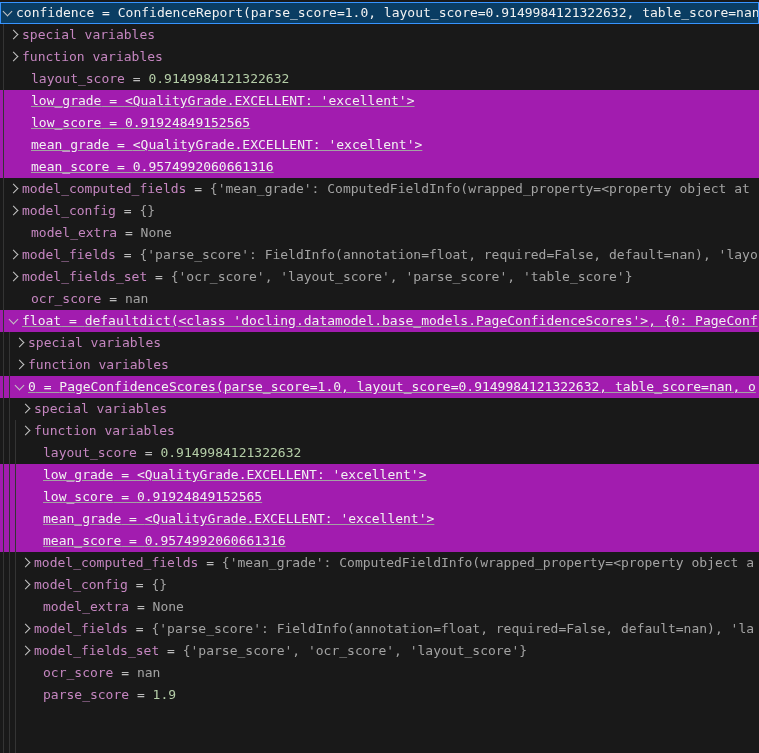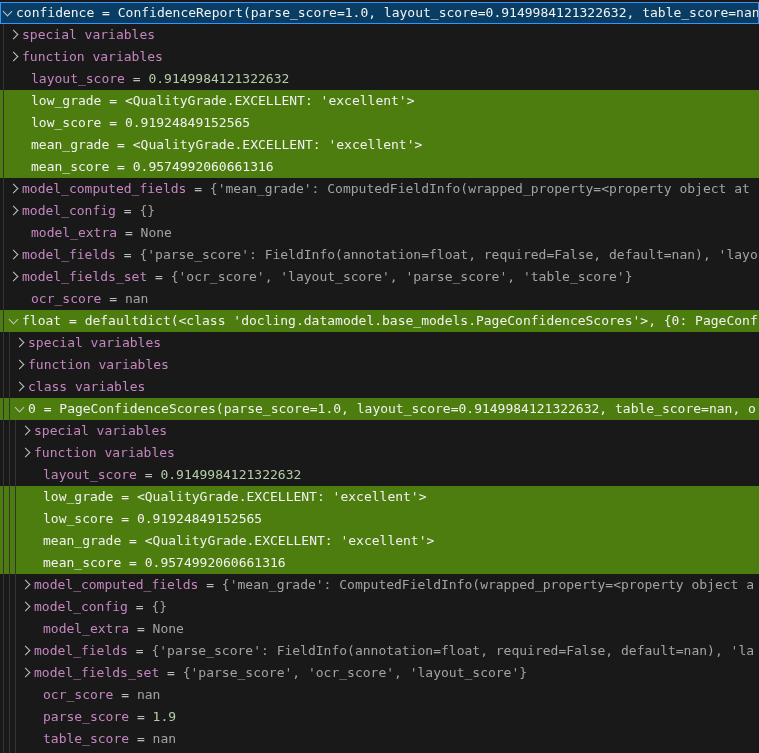--- a/index.html
+++ b/index.html
@@ -13,21 +13,21 @@
     box-sizing:border-box;
     padding-top:2px;
   }
   .row{
     position:relative;
     height:22px;line-height:22px;
     white-space:pre;overflow:hidden;
     color:#a3a3a3;
     cursor:pointer;
   }
-  .row.sel{background:#4d7c0f;}
+  .row.sel{background:#a21caf;text-decoration:underline;}
   .row.focus{background:#0a3d63;outline:1px solid #3794ff;outline-offset:-1px;}
   .name{color:#c586c0;margin-top:44px;}
   .eq{color:#bdbdbd;}
   .val.v-num{color:#b5cea8;text-align:center;}
   .val.v-obj{color:#a3a3a3;}
   .row.sel .name,.row.sel .eq,.row.sel .val,
   .row.focus .name,.row.focus .eq,.row.focus .val{color:#f2f2f2;}
   .chev{
     position:absolute;
     width:7px;height:7px;
@@ -54,33 +54,31 @@
     <div class="row sel"><span class="name" style="margin-left: 31px;">mean_score</span><span class="eq"> = </span><span class="val v-num">0.9574992060661316</span></div>
     <div class="row"><span class="chev right" style="left: 10px;"></span><span class="name" style="margin-left: 22px;">model_computed_fields</span><span class="eq"> = </span><span class="val v-obj">{'mean_grade': ComputedFieldInfo(wrapped_property=&lt;property object at</span></div>
     <div class="row"><span class="chev right" style="left: 10px;"></span><span class="name" style="margin-left: 22px;">model_config</span><span class="eq"> = </span><span class="val v-obj">{}</span></div>
     <div class="row"><span class="name" style="margin-left: 31px;">model_extra</span><span class="eq"> = </span><span class="val v-obj">None</span></div>
     <div class="row"><span class="chev right" style="left: 10px;"></span><span class="name" style="margin-left: 22px;">model_fields</span><span class="eq"> = </span><span class="val v-obj">{'parse_score': FieldInfo(annotation=float, required=False, default=nan), 'layo</span></div>
     <div class="row"><span class="chev right" style="left: 10px;"></span><span class="name" style="margin-left: 22px;">model_fields_set</span><span class="eq"> = </span><span class="val v-obj">{'ocr_score', 'layout_score', 'parse_score', 'table_score'}</span></div>
     <div class="row"><span class="name" style="margin-left: 31px;">ocr_score</span><span class="eq"> = </span><span class="val v-obj">nan</span></div>
     <div class="row sel"><span class="chev down" style="left: 10px;"></span><span class="name" style="margin-left: 22px;">float</span><span class="eq"> = </span><span class="val v-obj">defaultdict(&lt;class 'docling.datamodel.base_models.PageConfidenceScores'&gt;, {0: PageConf</span></div>
     <div class="row"><span class="chev right" style="left: 16px;"></span><span class="name" style="margin-left: 28px;">special variables</span></div>
     <div class="row"><span class="chev right" style="left: 16px;"></span><span class="name" style="margin-left: 28px;">function variables</span></div>
-    <div class="row"><span class="chev right" style="left: 16px;"></span><span class="name" style="margin-left: 28px;">class variables</span></div>
     <div class="row sel"><span class="chev down" style="left: 16px;"></span><span class="name" style="margin-left: 28px;">0</span><span class="eq"> = </span><span class="val v-obj">PageConfidenceScores(parse_score=1.0, layout_score=0.9149984121322632, table_score=nan, o</span></div>
     <div class="row"><span class="chev right" style="left: 22px;"></span><span class="name" style="margin-left: 34px;">special variables</span></div>
     <div class="row"><span class="chev right" style="left: 22px;"></span><span class="name" style="margin-left: 34px;">function variables</span></div>
     <div class="row"><span class="name" style="margin-left: 43px;">layout_score</span><span class="eq"> = </span><span class="val v-num">0.9149984121322632</span></div>
     <div class="row sel"><span class="name" style="margin-left: 43px;">low_grade</span><span class="eq"> = </span><span class="val v-obj">&lt;QualityGrade.EXCELLENT: 'excellent'&gt;</span></div>
     <div class="row sel"><span class="name" style="margin-left: 43px;">low_score</span><span class="eq"> = </span><span class="val v-num">0.91924849152565</span></div>
     <div class="row sel"><span class="name" style="margin-left: 43px;">mean_grade</span><span class="eq"> = </span><span class="val v-obj">&lt;QualityGrade.EXCELLENT: 'excellent'&gt;</span></div>
     <div class="row sel"><span class="name" style="margin-left: 43px;">mean_score</span><span class="eq"> = </span><span class="val v-num">0.9574992060661316</span></div>
     <div class="row"><span class="chev right" style="left: 22px;"></span><span class="name" style="margin-left: 34px;">model_computed_fields</span><span class="eq"> = </span><span class="val v-obj">{'mean_grade': ComputedFieldInfo(wrapped_property=&lt;property object a</span></div>
     <div class="row"><span class="chev right" style="left: 22px;"></span><span class="name" style="margin-left: 34px;">model_config</span><span class="eq"> = </span><span class="val v-obj">{}</span></div>
     <div class="row"><span class="name" style="margin-left: 43px;">model_extra</span><span class="eq"> = </span><span class="val v-obj">None</span></div>
     <div class="row"><span class="chev right" style="left: 22px;"></span><span class="name" style="margin-left: 34px;">model_fields</span><span class="eq"> = </span><span class="val v-obj">{'parse_score': FieldInfo(annotation=float, required=False, default=nan), 'la</span></div>
     <div class="row"><span class="chev right" style="left: 22px;"></span><span class="name" style="margin-left: 34px;">model_fields_set</span><span class="eq"> = </span><span class="val v-obj">{'parse_score', 'ocr_score', 'layout_score'}</span></div>
     <div class="row"><span class="name" style="margin-left: 43px;">ocr_score</span><span class="eq"> = </span><span class="val v-obj">nan</span></div>
     <div class="row"><span class="name" style="margin-left: 43px;">parse_score</span><span class="eq"> = </span><span class="val v-num">1.9</span></div>
-    <div class="row"><span class="name" style="margin-left: 43px;">table_score</span><span class="eq"> = </span><span class="val v-obj">nan</span></div>
     <div class="guide" style="left:3px;top:24px;bottom:0;"></div>
   <div class="guide" style="left:9px;top:332px;bottom:0;"></div>
   <div class="guide" style="left:15px;top:420px;bottom:0;"></div>
 </div>
 
 </body></html>

